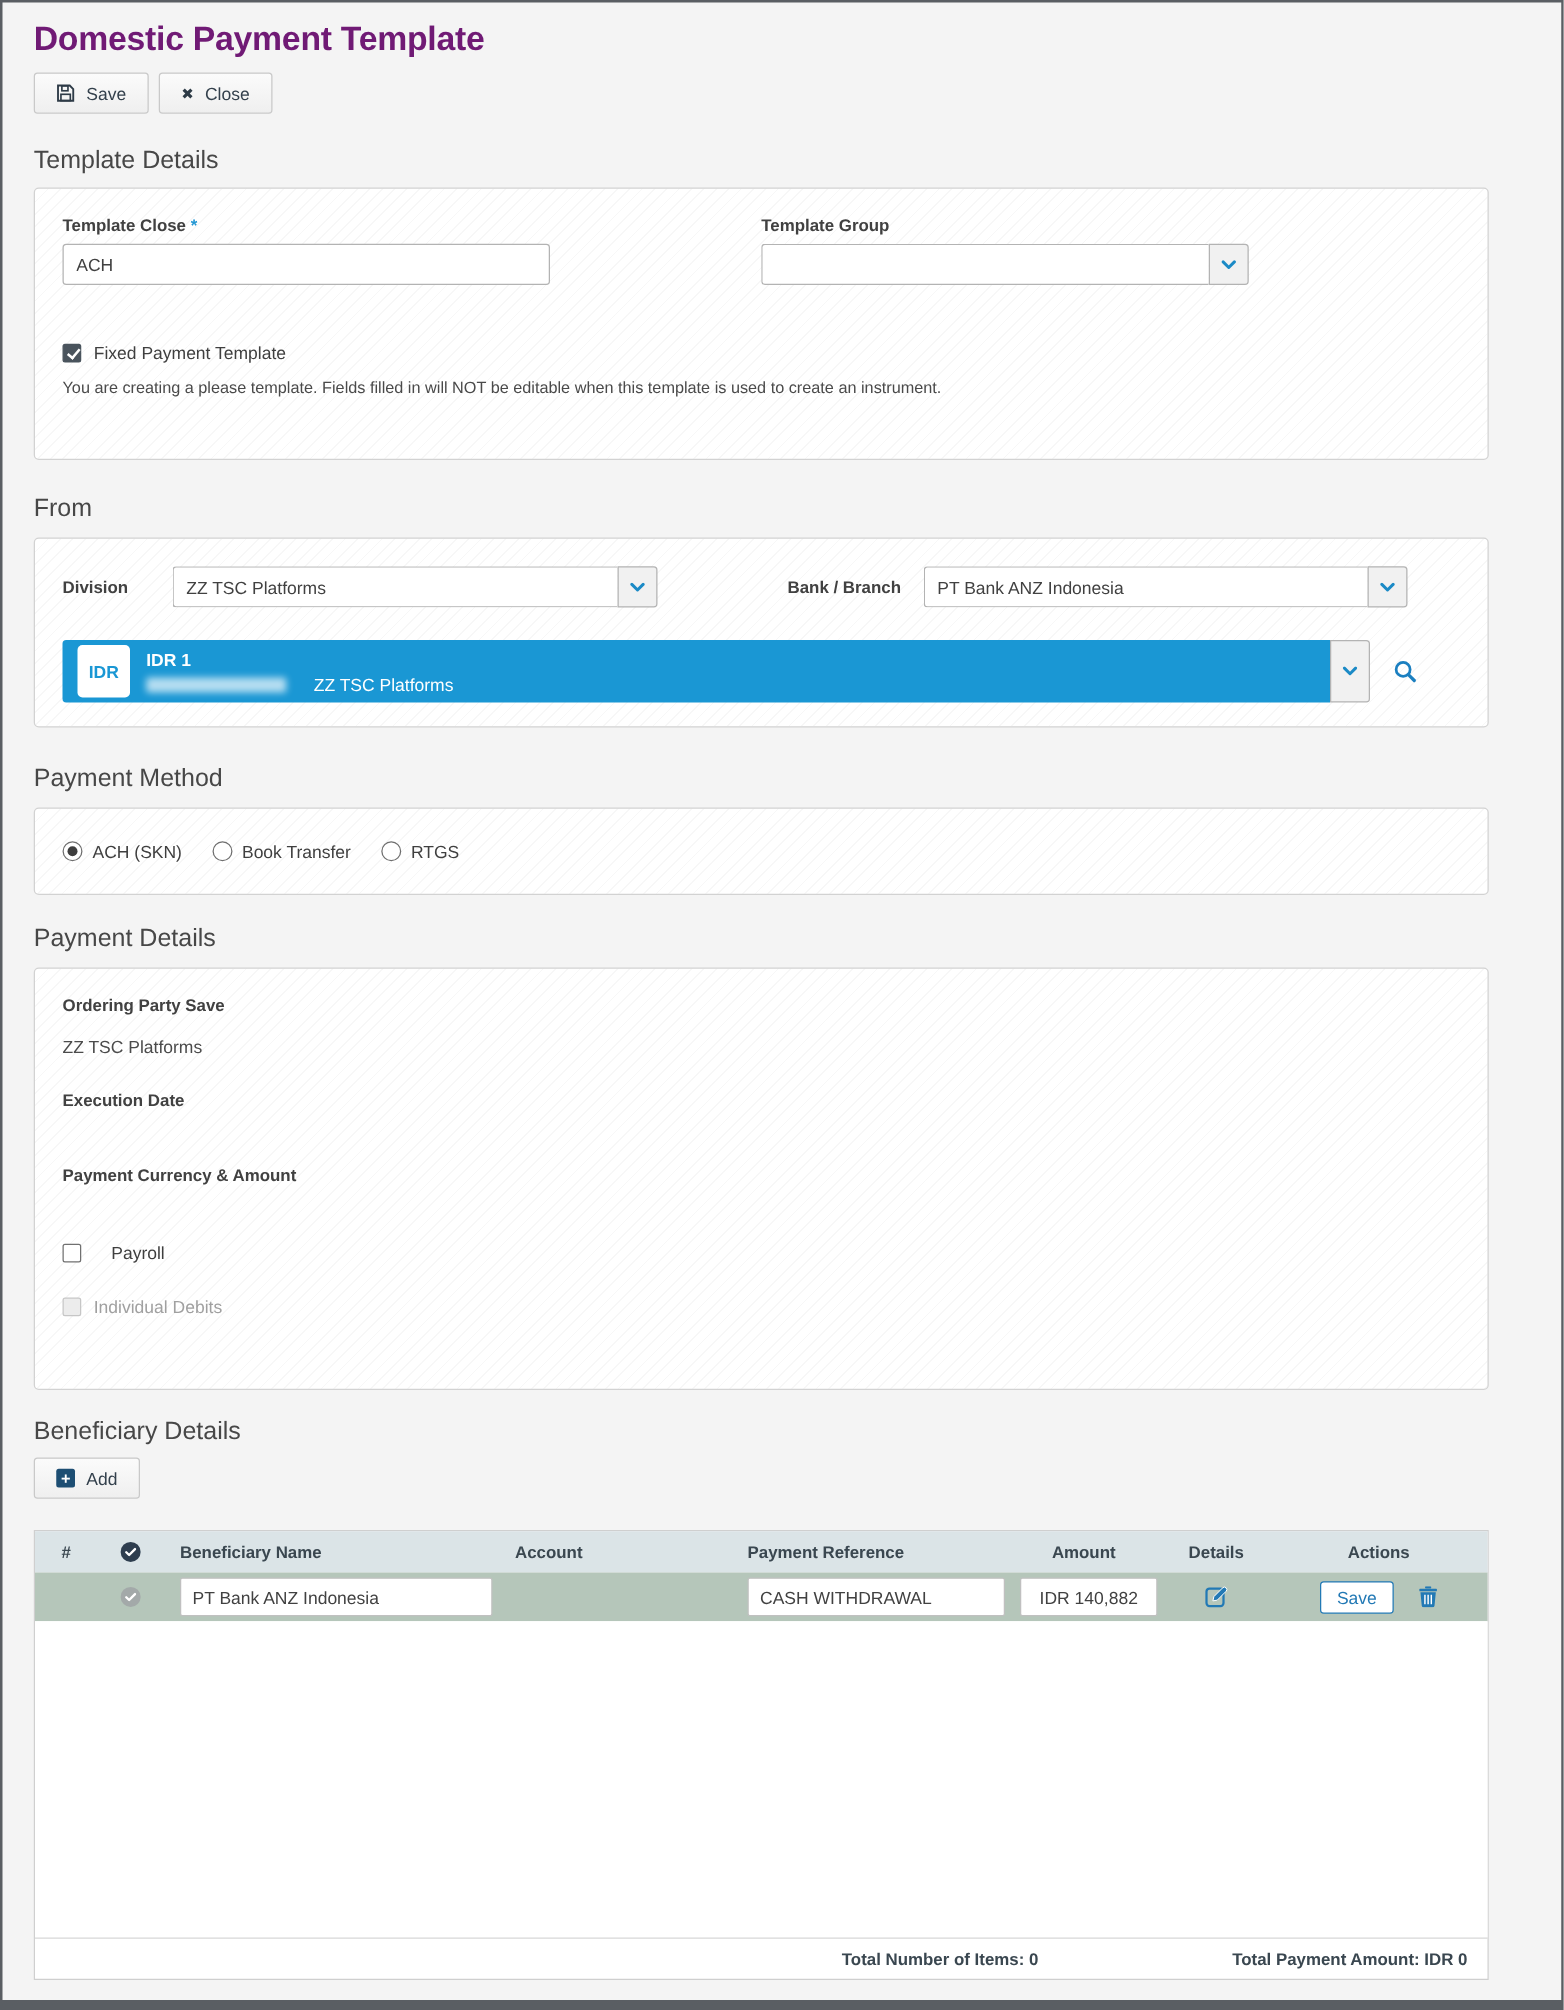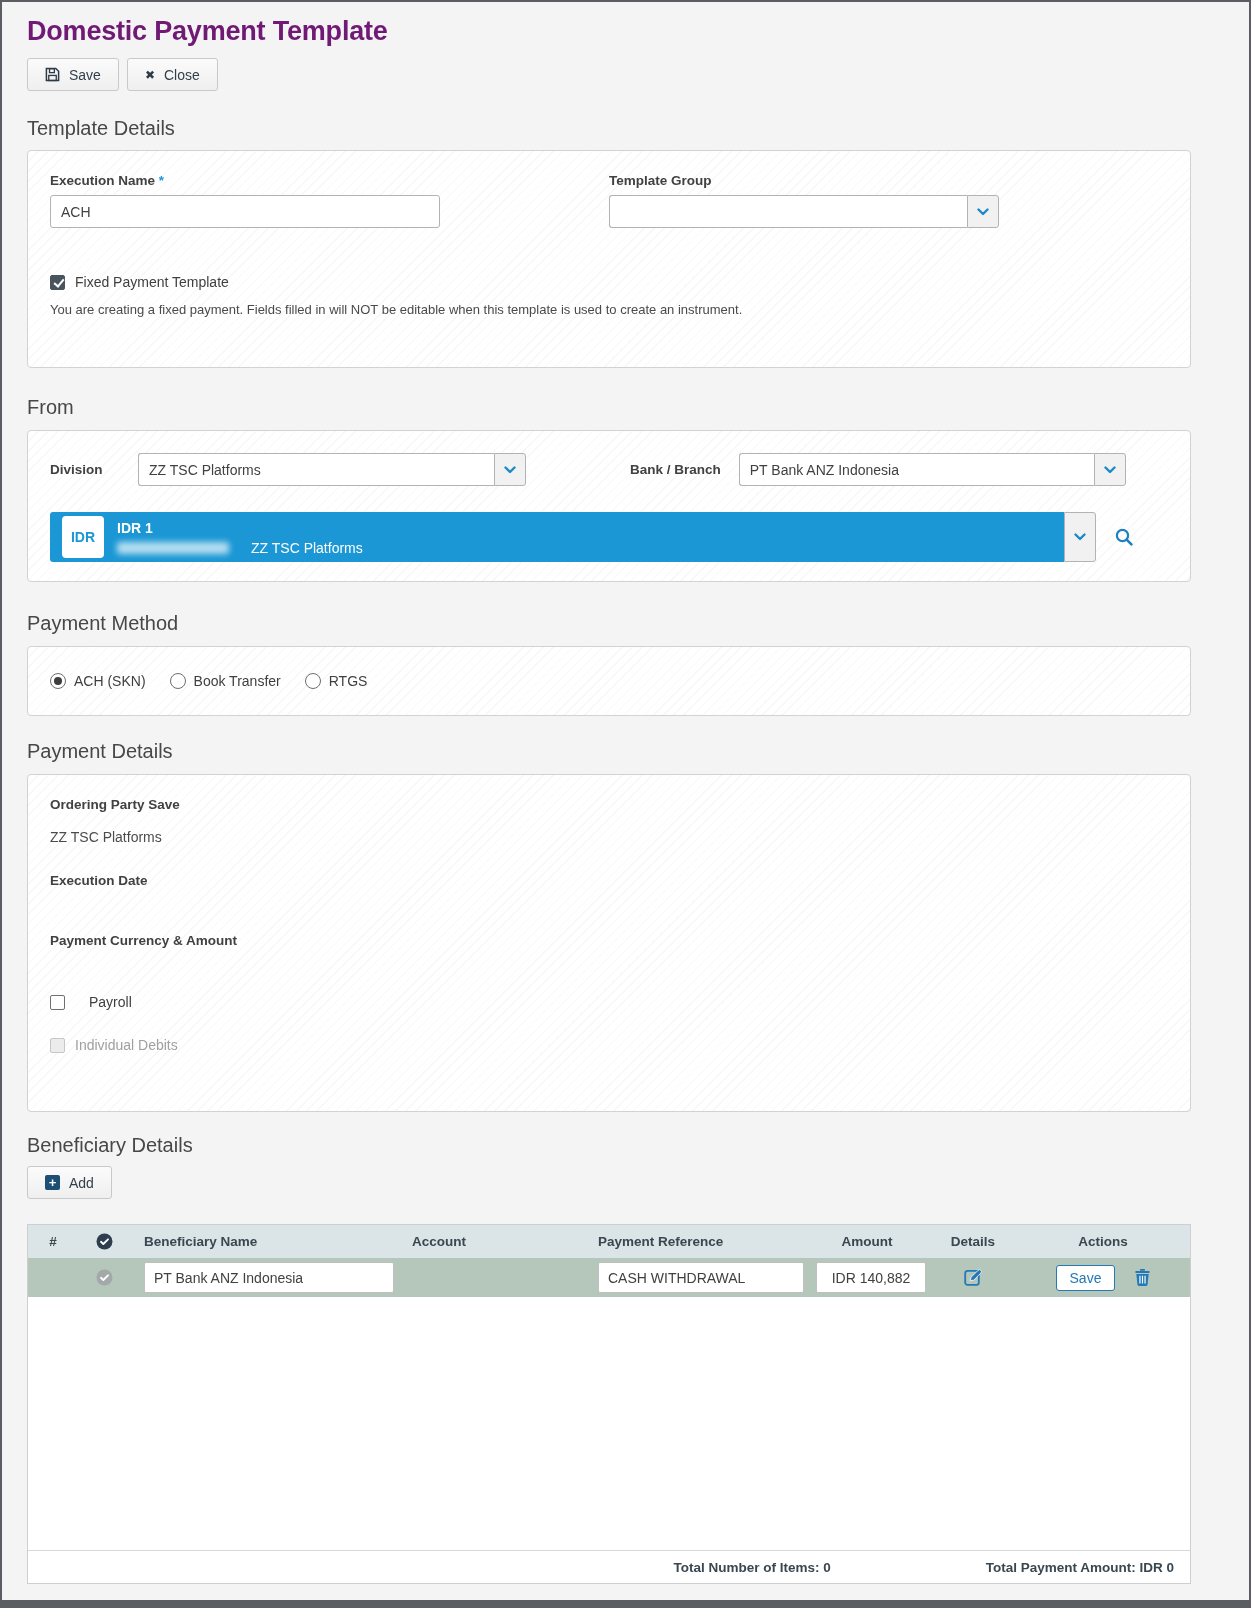--- a/index.html
+++ b/index.html
@@ -177,40 +177,40 @@
       <span class="x-glyph">✖</span>
       <span>Close</span>
     </button>
   </div>
 
   
   <h2 class="sec sec-template">Template Details</h2>
   <section class="panel panel-template">
     <div class="field-row">
       <div class="field field-name">
-        <label class="f-label"><span>Execution Name</span> <span class="req">*</span></label>
+        <label class="f-label"><span>Template Close</span> <span class="req">*</span></label>
         <input class="txt" value="ACH" style="">
       </div>
       <div class="field field-group">
         <label class="f-label">Template Group</label>
         <div class="combo">
           <input class="txt" value="" style="">
           <button class="combo-btn">
             <svg width="12" height="8" viewBox="0 0 12 8">
                 <path d="M1.5 1.5 L6 6 L10.5 1.5" fill="none" stroke="#1b8ac6" stroke-width="2.4" stroke-linecap="round" stroke-linejoin="round"></path>
               </svg>
           </button>
         </div>
       </div>
     </div>
     <div class="check-row">
       <span class="cbx on"></span>
       <span>Fixed Payment Template</span>
     </div>
-    <p class="note">You are creating a fixed payment. Fields filled in will NOT be editable when this template is used to create an instrument.</p>
+    <p class="note">You are creating a please template. Fields filled in will NOT be editable when this template is used to create an instrument.</p>
   </section>
 
   
   <h2 class="sec sec-from">From</h2>
   <section class="panel panel-from">
     <div class="from-row">
       <label class="inline-label lbl-division">Division</label>
       <div class="combo combo-division">
         <input class="txt" value="ZZ TSC Platforms" style="">
         <button class="combo-btn">

